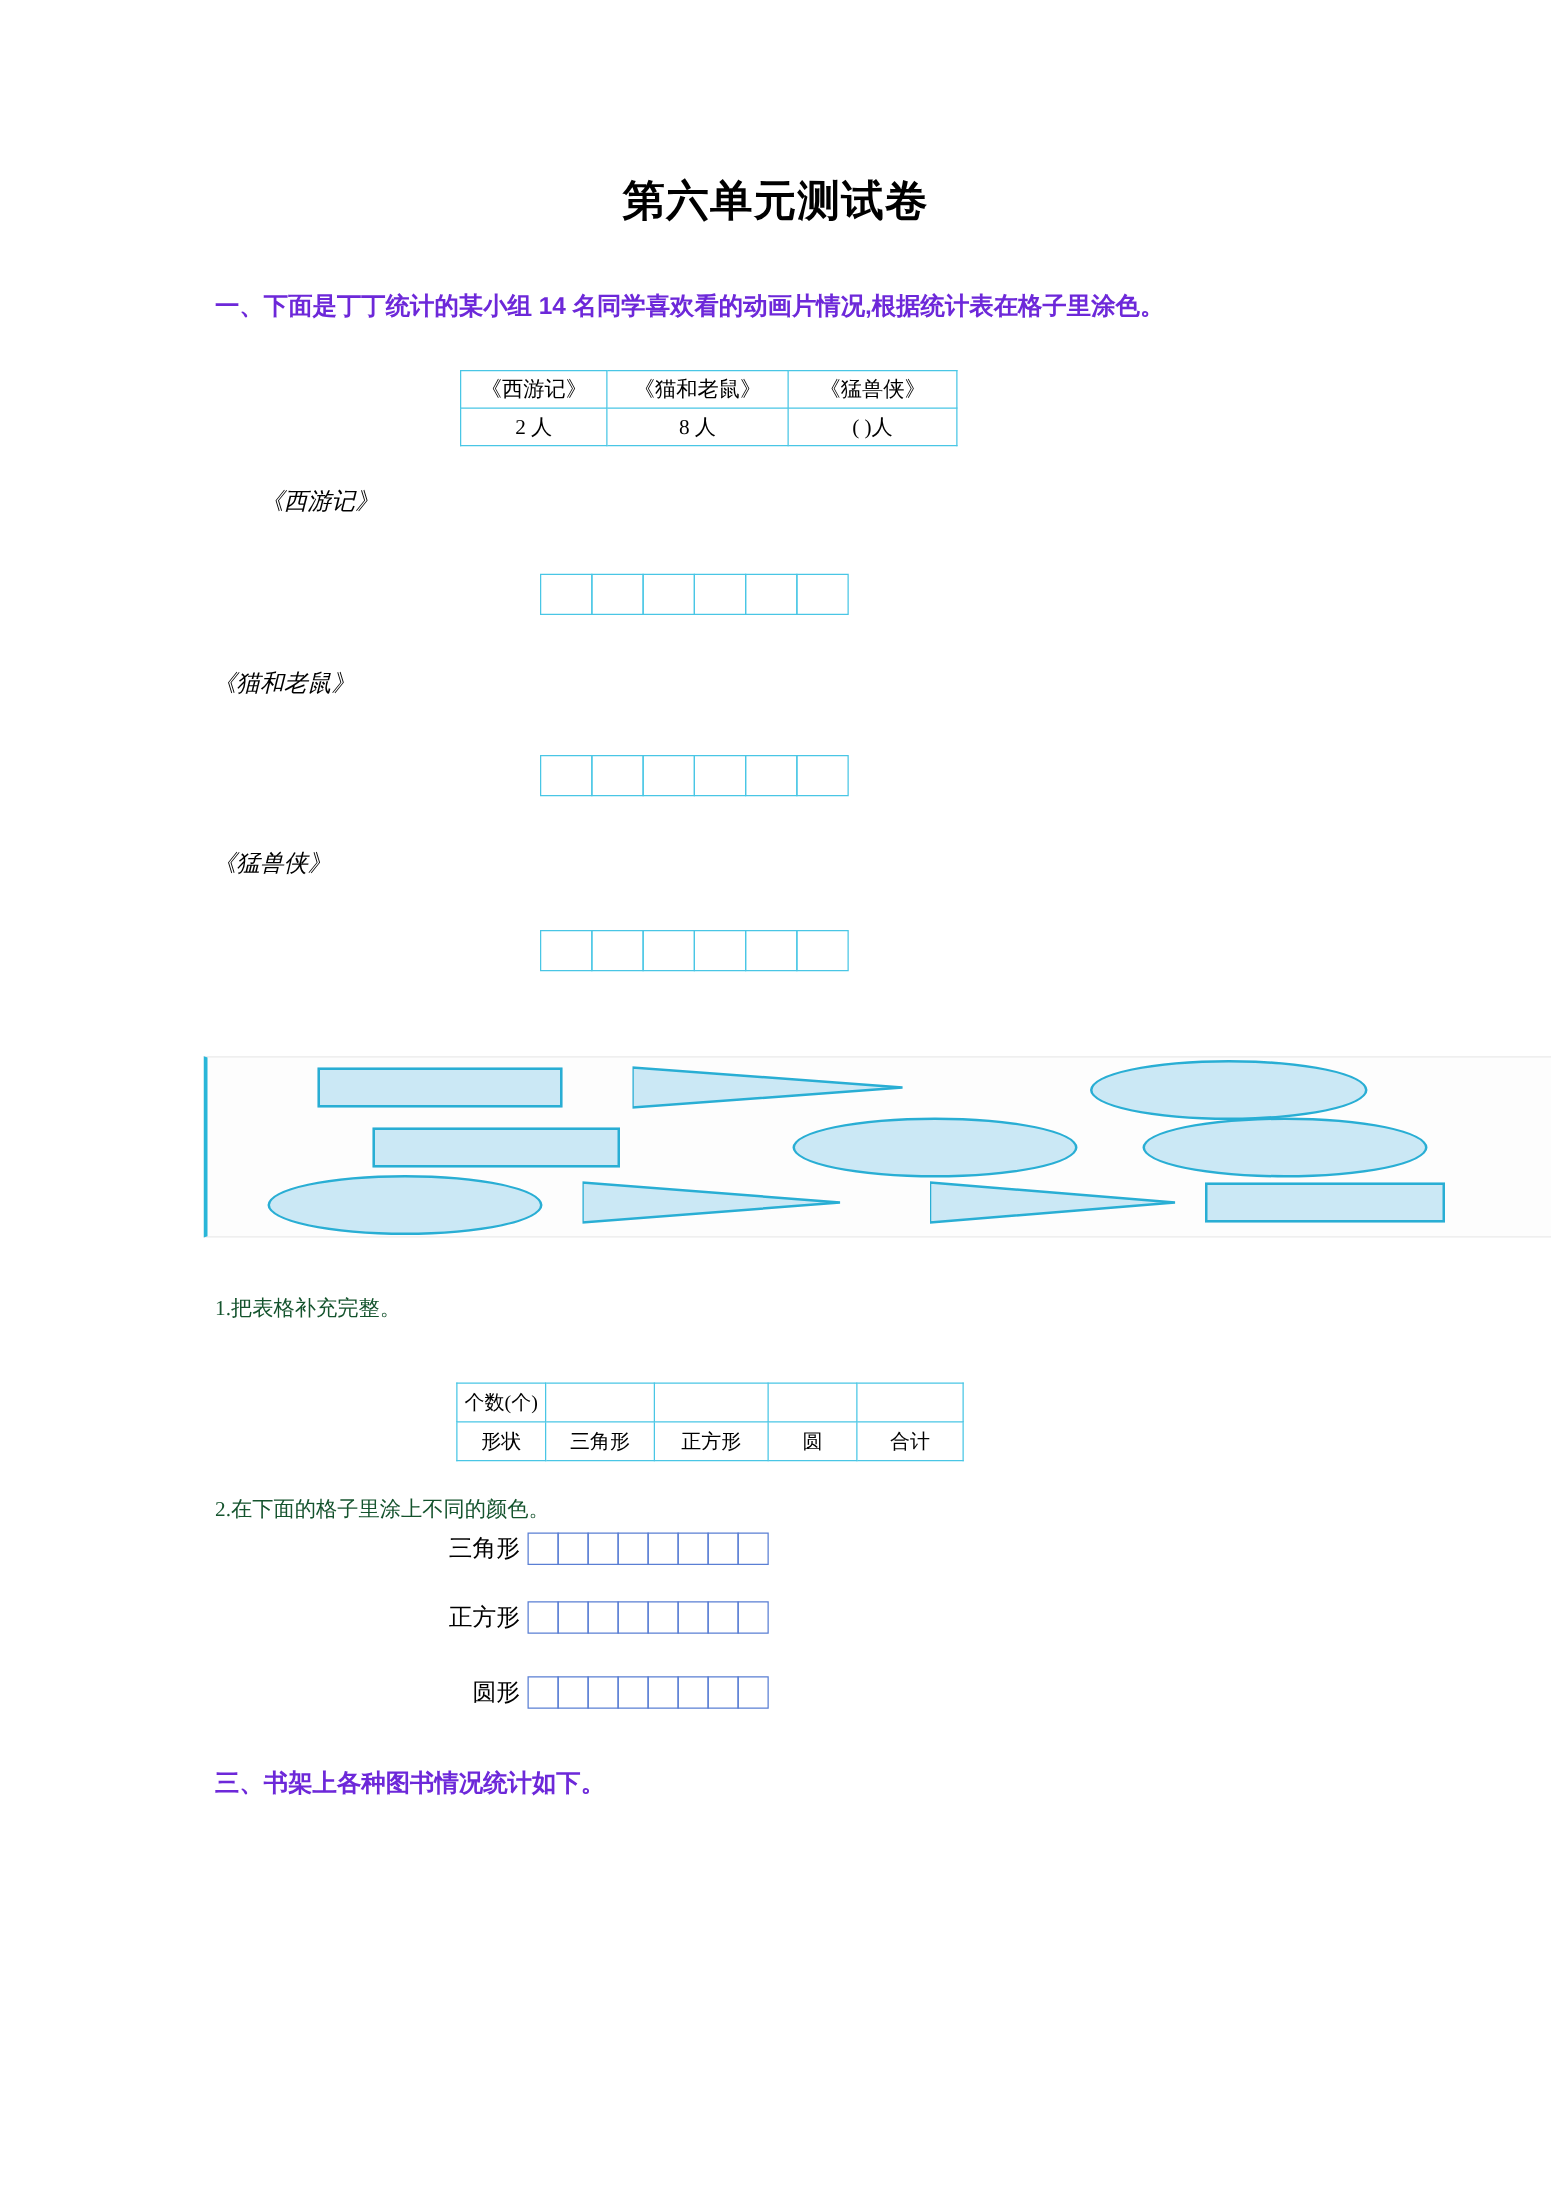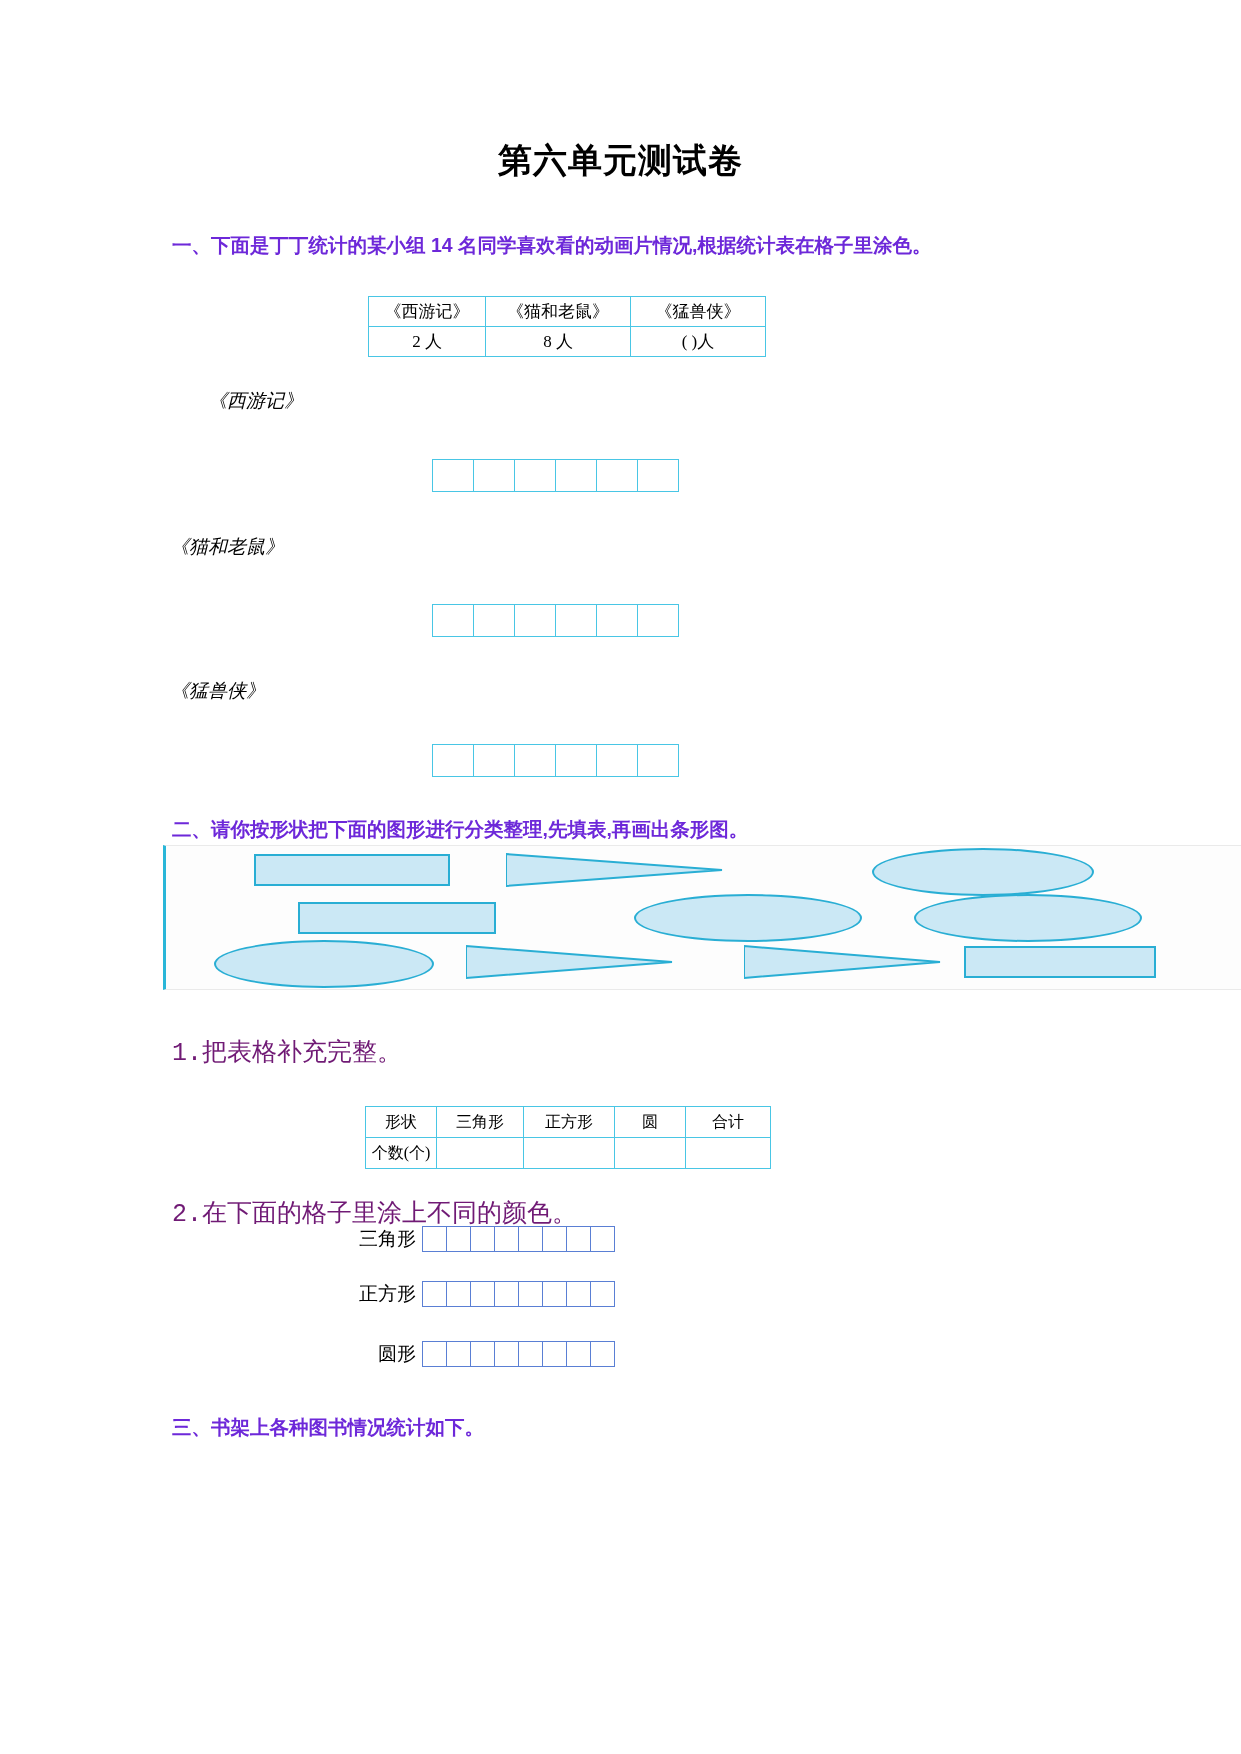--- a/index.html
+++ b/index.html
@@ -44,23 +44,23 @@
     color: #6d28d9;
     line-height: 34px;
   }
   #sec1 { left: 172px; top: 228px; width: 900px; }
   #sec2 { left: 172px; top: 812px; width: 950px; }
   #sec3 { left: 172px; top: 1410px; width: 900px; }
 
   
   .body-txt {
     position: absolute;
-    font-family: Liberation Mono, monospace;
-    font-size: 25px;
-    color: #701a75;
+    font-family: Liberation Serif, serif;
+    font-size: 17px;
+    color: #14532d;
   }
   #q1txt { left: 172px; top: 1035px; }
   #q2txt { left: 172px; top: 1196px; }
 
   
   .cartoon-table {
     position: absolute;
     left: 368px;
     top: 296px;
     border-collapse: collapse;
@@ -220,21 +220,20 @@
   <div class="grid-label" id="lab-msx">《猛兽侠》</div>
   <div class="cellrow" id="grid3">
     <div class="cell"></div>
     <div class="cell"></div>
     <div class="cell"></div>
     <div class="cell"></div>
     <div class="cell"></div>
     <div class="cell"></div>
   </div>
 
-  <div class="sec-red" id="sec2">二、请你按形状把下面的图形进行分类整理,先填表,再画出条形图。</div>
 
   <div class="shapes-band">
 
     <div class="shape rect" style="left:88px;top:8px;width:192px;height:28px;"></div>
     <svg style="position:absolute;left:340px;top:4px;" width="220" height="40">
       <polygon points="0,4 0,36 216,20" fill="#cbe8f5" stroke="#29aed4" stroke-width="2"></polygon>
     </svg>
     <div class="shape ellipse" style="left:706px;top:2px;width:218px;height:44px;"></div>
 
     <div class="shape rect" style="left:132px;top:56px;width:194px;height:28px;"></div>
@@ -249,33 +248,33 @@
       <polygon points="0,6 0,38 196,22" fill="#cbe8f5" stroke="#29aed4" stroke-width="2"></polygon>
     </svg>
     <div class="shape rect" style="left:798px;top:100px;width:188px;height:28px;"></div>
   </div>
 
   <div class="body-txt" id="q1txt">1.把表格补充完整。</div>
 
   <table class="shape-table">
     <tbody>
         <tr>
+      <td class="h0">个数(个)</td>
+      <td class="h1"></td>
+      <td class="h2"></td>
+      <td class="h3"></td>
+      <td class="h4"></td>
+    </tr>
+    <tr>
       <td class="h0">形状</td>
       <td class="h1">三角形</td>
       <td class="h2">正方形</td>
       <td class="h3">圆</td>
       <td class="h4">合计</td>
     </tr>
-    <tr>
-      <td class="h0">个数(个)</td>
-      <td class="h1"></td>
-      <td class="h2"></td>
-      <td class="h3"></td>
-      <td class="h4"></td>
-    </tr>
   </tbody>
     </table>
 
   <div class="body-txt" id="q2txt">2.在下面的格子里涂上不同的颜色。</div>
 
   <div class="barline" id="bar1">
     <div class="bl-label">三角形</div>
     <div class="cells">
       <div class="cell"></div>
       <div class="cell"></div>

